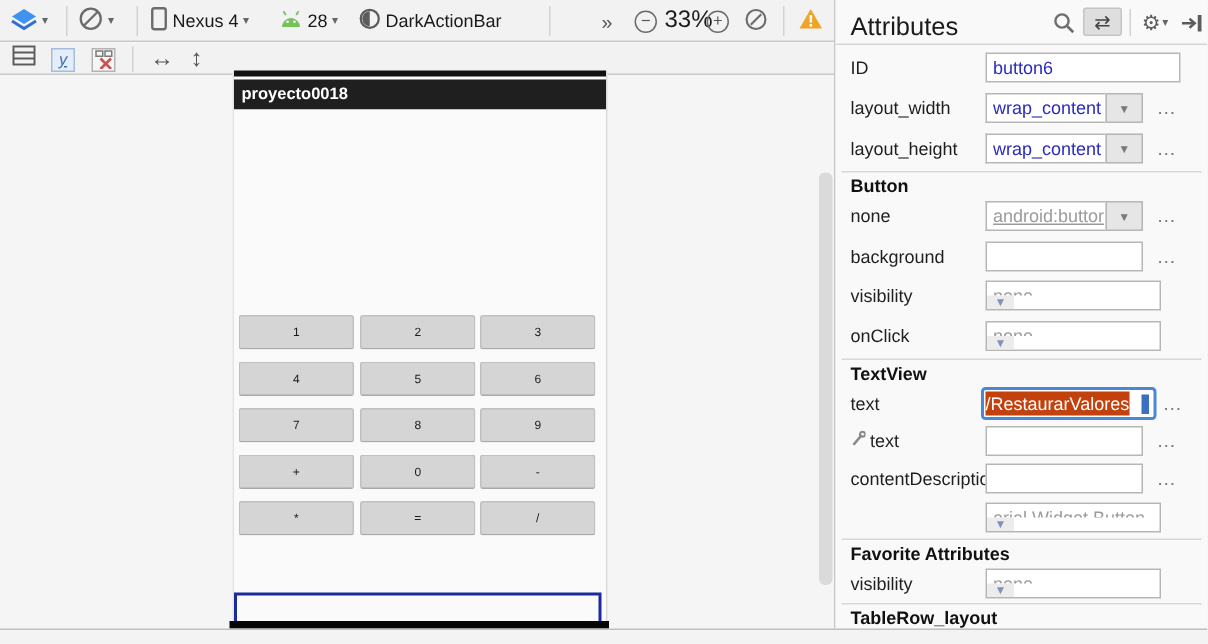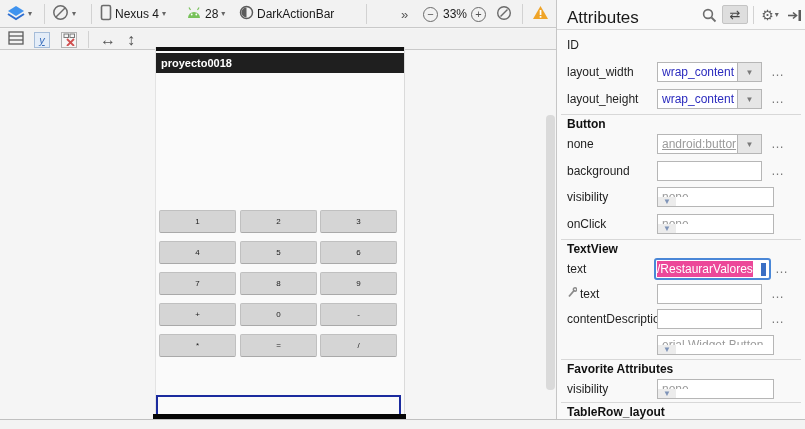--- a/index.html
+++ b/index.html
@@ -13,21 +13,21 @@
   .toolbar2 { position:absolute; left:0; top:29px; width:556px; height:21px;
     background:#f2f2f2; border-bottom:1px solid #c9c9c9; }
   .titem { position:absolute; top:0; height:28px; display:flex; align-items:center;
     gap:3px; font-size:12px; color:#1a1a1a; }
   .t2item { position:absolute; top:0; height:21px; display:flex; align-items:center; }
   .tsep { position:absolute; top:4px; width:1px; height:20px; background:#d2d2d2; }
   .t2sep { position:absolute; top:2px; width:1px; height:17px; background:#d2d2d2; }
   .caret { font-size:8px; color:#666; line-height:1; }
   .circle-btn { width:15px; height:15px; border:1.4px solid #6b6b6b; border-radius:50%;
     display:flex; align-items:center; justify-content:center; font-size:11px; color:#555; line-height:1; }
-  .zoomtxt { font-size:12px; color:#1a1a1a; }
+  .zoomtxt { font-size:16px; color:#1a1a1a; }
   .glyph { color:#555; font-size:14px; line-height:1; }
   .iconbox { width:16px; height:16px; border:1px solid #b3b3b3; background:#f6f6f6;
     display:flex; align-items:center; justify-content:center; }
   .ybox { background:#e4edf8; border-color:#a6bdd9; color:#3b6fbd;
     font-size:11px; font-style:italic; text-decoration:underline; }
 
   
   .canvas { position:absolute; left:0; top:51px; width:556px; height:368px; background:#f5f5f5; }
   .scroll-thumb { position:absolute; left:546px; top:64px; width:9px; height:275px;
     background:#dadada; border-radius:4px; }
@@ -79,21 +79,21 @@
     background:#fff; display:flex;flex-direction:column; }
   .combo-flat .ctext { flex:1; font-size:12px; padding:0 4px; line-height:18px;
     overflow:hidden; white-space:nowrap; }
   .combo-flat .carrow { width:18px; background:#ececec; display:flex; align-items:center;
     justify-content:center; font-size:8px; color:#7f94b8; }
   .gray-val { color:#9b9b9b;text-decoration:underline; }
   .dots { position:absolute; top:2px; font-size:13px; color:#7a7a7a; letter-spacing:1px; }
   .focus-field { position:absolute; top:-1px; width:117px; height:22px;
     border:2px solid #4a87d7; border-radius:3px; background:#fff;
     display:flex; align-items:center; padding:0 1px; overflow:hidden; }
-  .sel-text { background:#ec4899; color:#fff; font-size:12px; white-space:nowrap; line-height:16px; }
+  .sel-text { background:#c2410c; color:#fff; font-size:12px; white-space:nowrap; line-height:16px; }
   .cursor-block { position:absolute; right:3px; top:3px; width:5px; height:13px; background:#3b6fc4; }
   .chev { font-size:10px; color:#555; margin-right:2px; }
   .wrench { margin-right:3px; }
 </style>
 </head>
 <body>
 
 <div class="app">
 
   <div class="toolbar1">
@@ -269,20 +269,21 @@
         <svg width="14" height="13" viewBox="0 0 14 13">
             <line x1="0" y1="6.5" x2="8" y2="6.5" stroke="#5c5c5c" stroke-width="1.6"></line>
             <polyline points="5,3.5 8.5,6.5 5,9.5" fill="none" stroke="#5c5c5c" stroke-width="1.6"></polyline>
             <rect x="10.5" y="1" width="2.5" height="11" fill="#5c5c5c"></rect>
           </svg>
       </span>
     </div>
 
     <div class="arow" style="top:35px">
       <span class="alabel">ID</span>
+      <input class="afield blue-val" style="left: 100px; width: 130px;" value="button6">
     </div>
 
     <div class="arow" style="top:62px">
       <span class="alabel">layout_width</span>
       <div class="combo-ext" style="left:100px">
         <span class="ctext blue-val">wrap_content</span>
         <span class="cbtn">▼</span>
       </div>
       <span class="dots" style="left:214px">…</span>
     </div>

